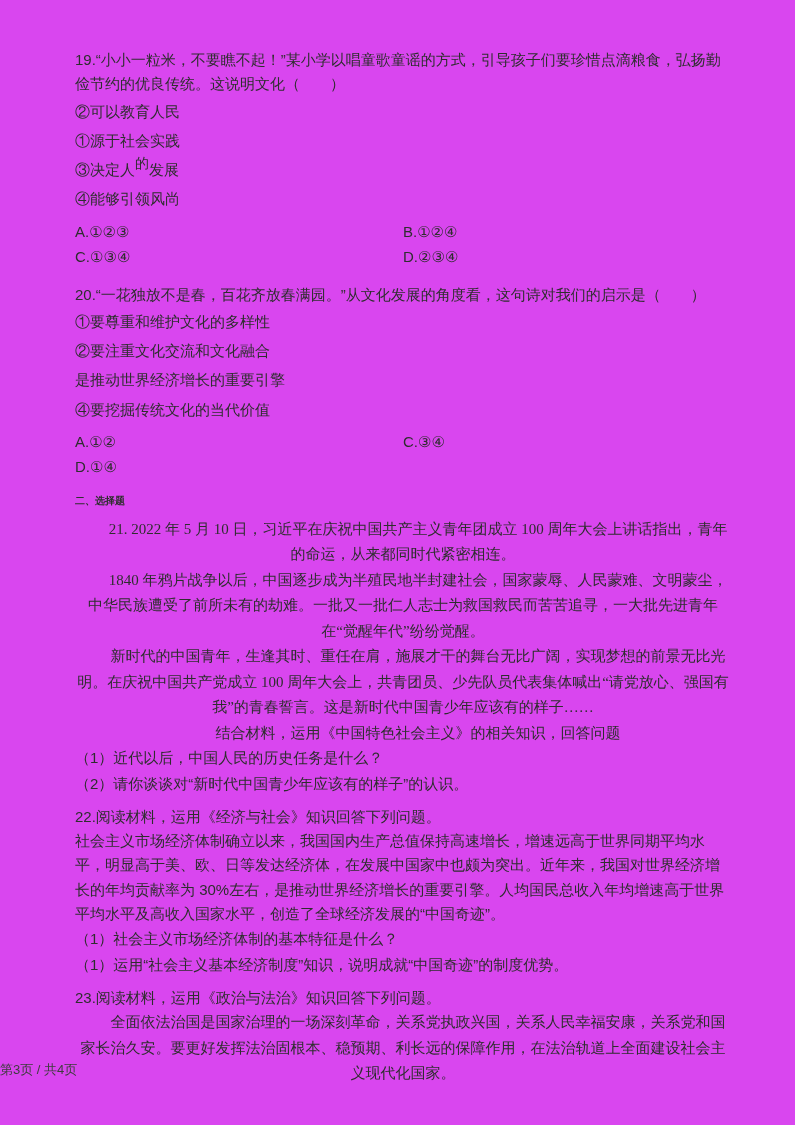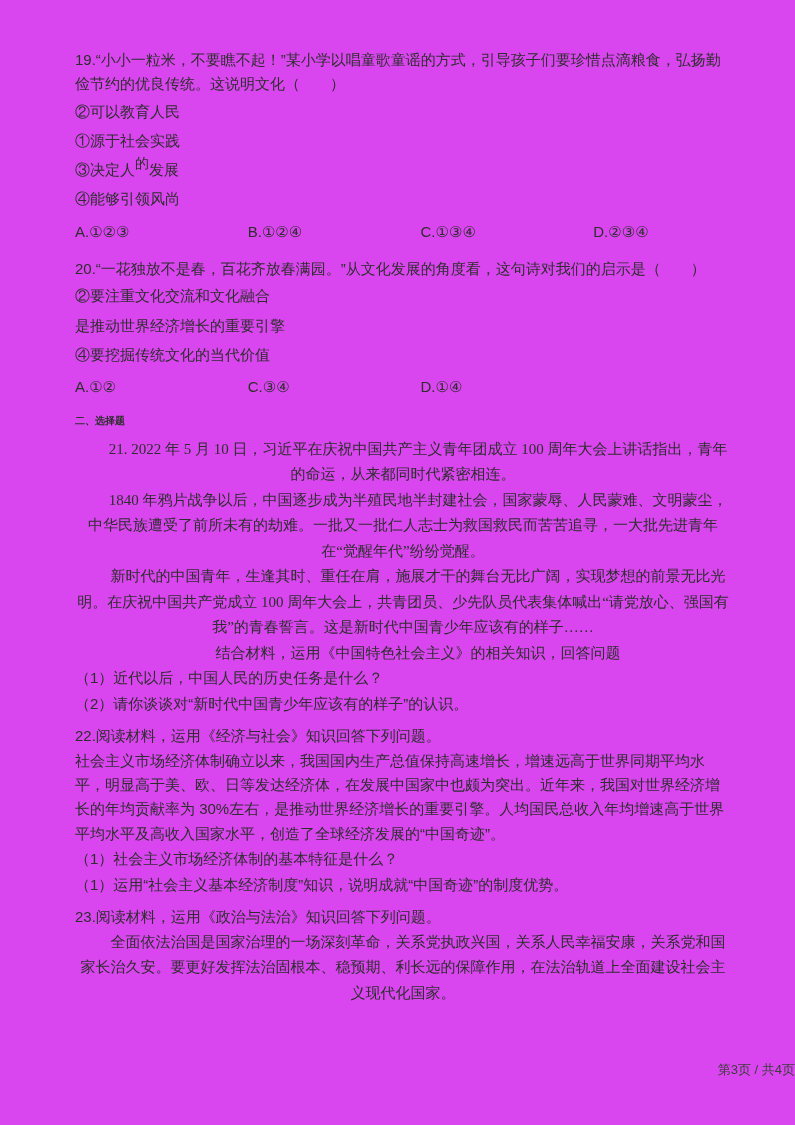--- a/index.html
+++ b/index.html
@@ -14,43 +14,42 @@
     font-family: "Liberation Sans", sans-serif;
     font-size: 15px;
     padding: 48px 64px 0 75px;
     overflow: hidden;
   }
   .stem { line-height: 1.62; }
   .q-block { margin-bottom: 4px; }
   .opt { line-height: 1.95; }
   .choices {
     display: grid;
-    grid-template-columns: repeat(4, 1fr);
+    grid-template-columns: repeat(2, 1fr);
     line-height: 1.7;
     margin: 5px 0 13px 0;
-    gap: 35px;
   }
   .choices span { text-align: left; }
   .section-title {
     font-weight: bold;
     font-size: 10px;
     margin: 12px 0 8px 0;
     line-height: 1.6;
   }
   .para { line-height: 1.62; text-indent: 2em; text-align: center; }
   .para-flush { line-height: 1.62; text-indent: 0; }
   .kai { font-family: "Liberation Serif", serif; line-height: 1.7; }
   .sub { line-height: 1.75; }
   .sup { position: relative; top: -7px; font-size: 14px; display: inline-block; }
   .footer {
     position: absolute;
     left: 0;
     right: 0;
     bottom: 46px;
-    text-align: right;
+    text-align: left;
     font-size: 13px;
     color: #3d3d3d;
   }
   .mt { margin-top: 7px; }
 </style>
 </head>
 <body>
 
 <div class="page">
 
@@ -63,20 +62,21 @@
     <div class="choices">
       <span>A.①②③</span>
       <span>B.①②④</span>
       <span>C.①③④</span>
       <span>D.②③④</span>
     </div>
   </div>
 
   <div class="q-block">
     <div class="stem">20.“一花独放不是春，百花齐放春满园。”从文化发展的角度看，这句诗对我们的启示是（　　）</div>
+    <div class="opt">①要尊重和维护文化的多样性</div>
     <div class="opt">②要注重文化交流和文化融合</div>
     <div class="opt">是推动世界经济增长的重要引擎</div>
     <div class="opt">④要挖掘传统文化的当代价值</div>
     <div class="choices">
       <span>A.①②</span>
       <span>C.③④</span>
       <span>D.①④</span>
     </div>
   </div>
 

